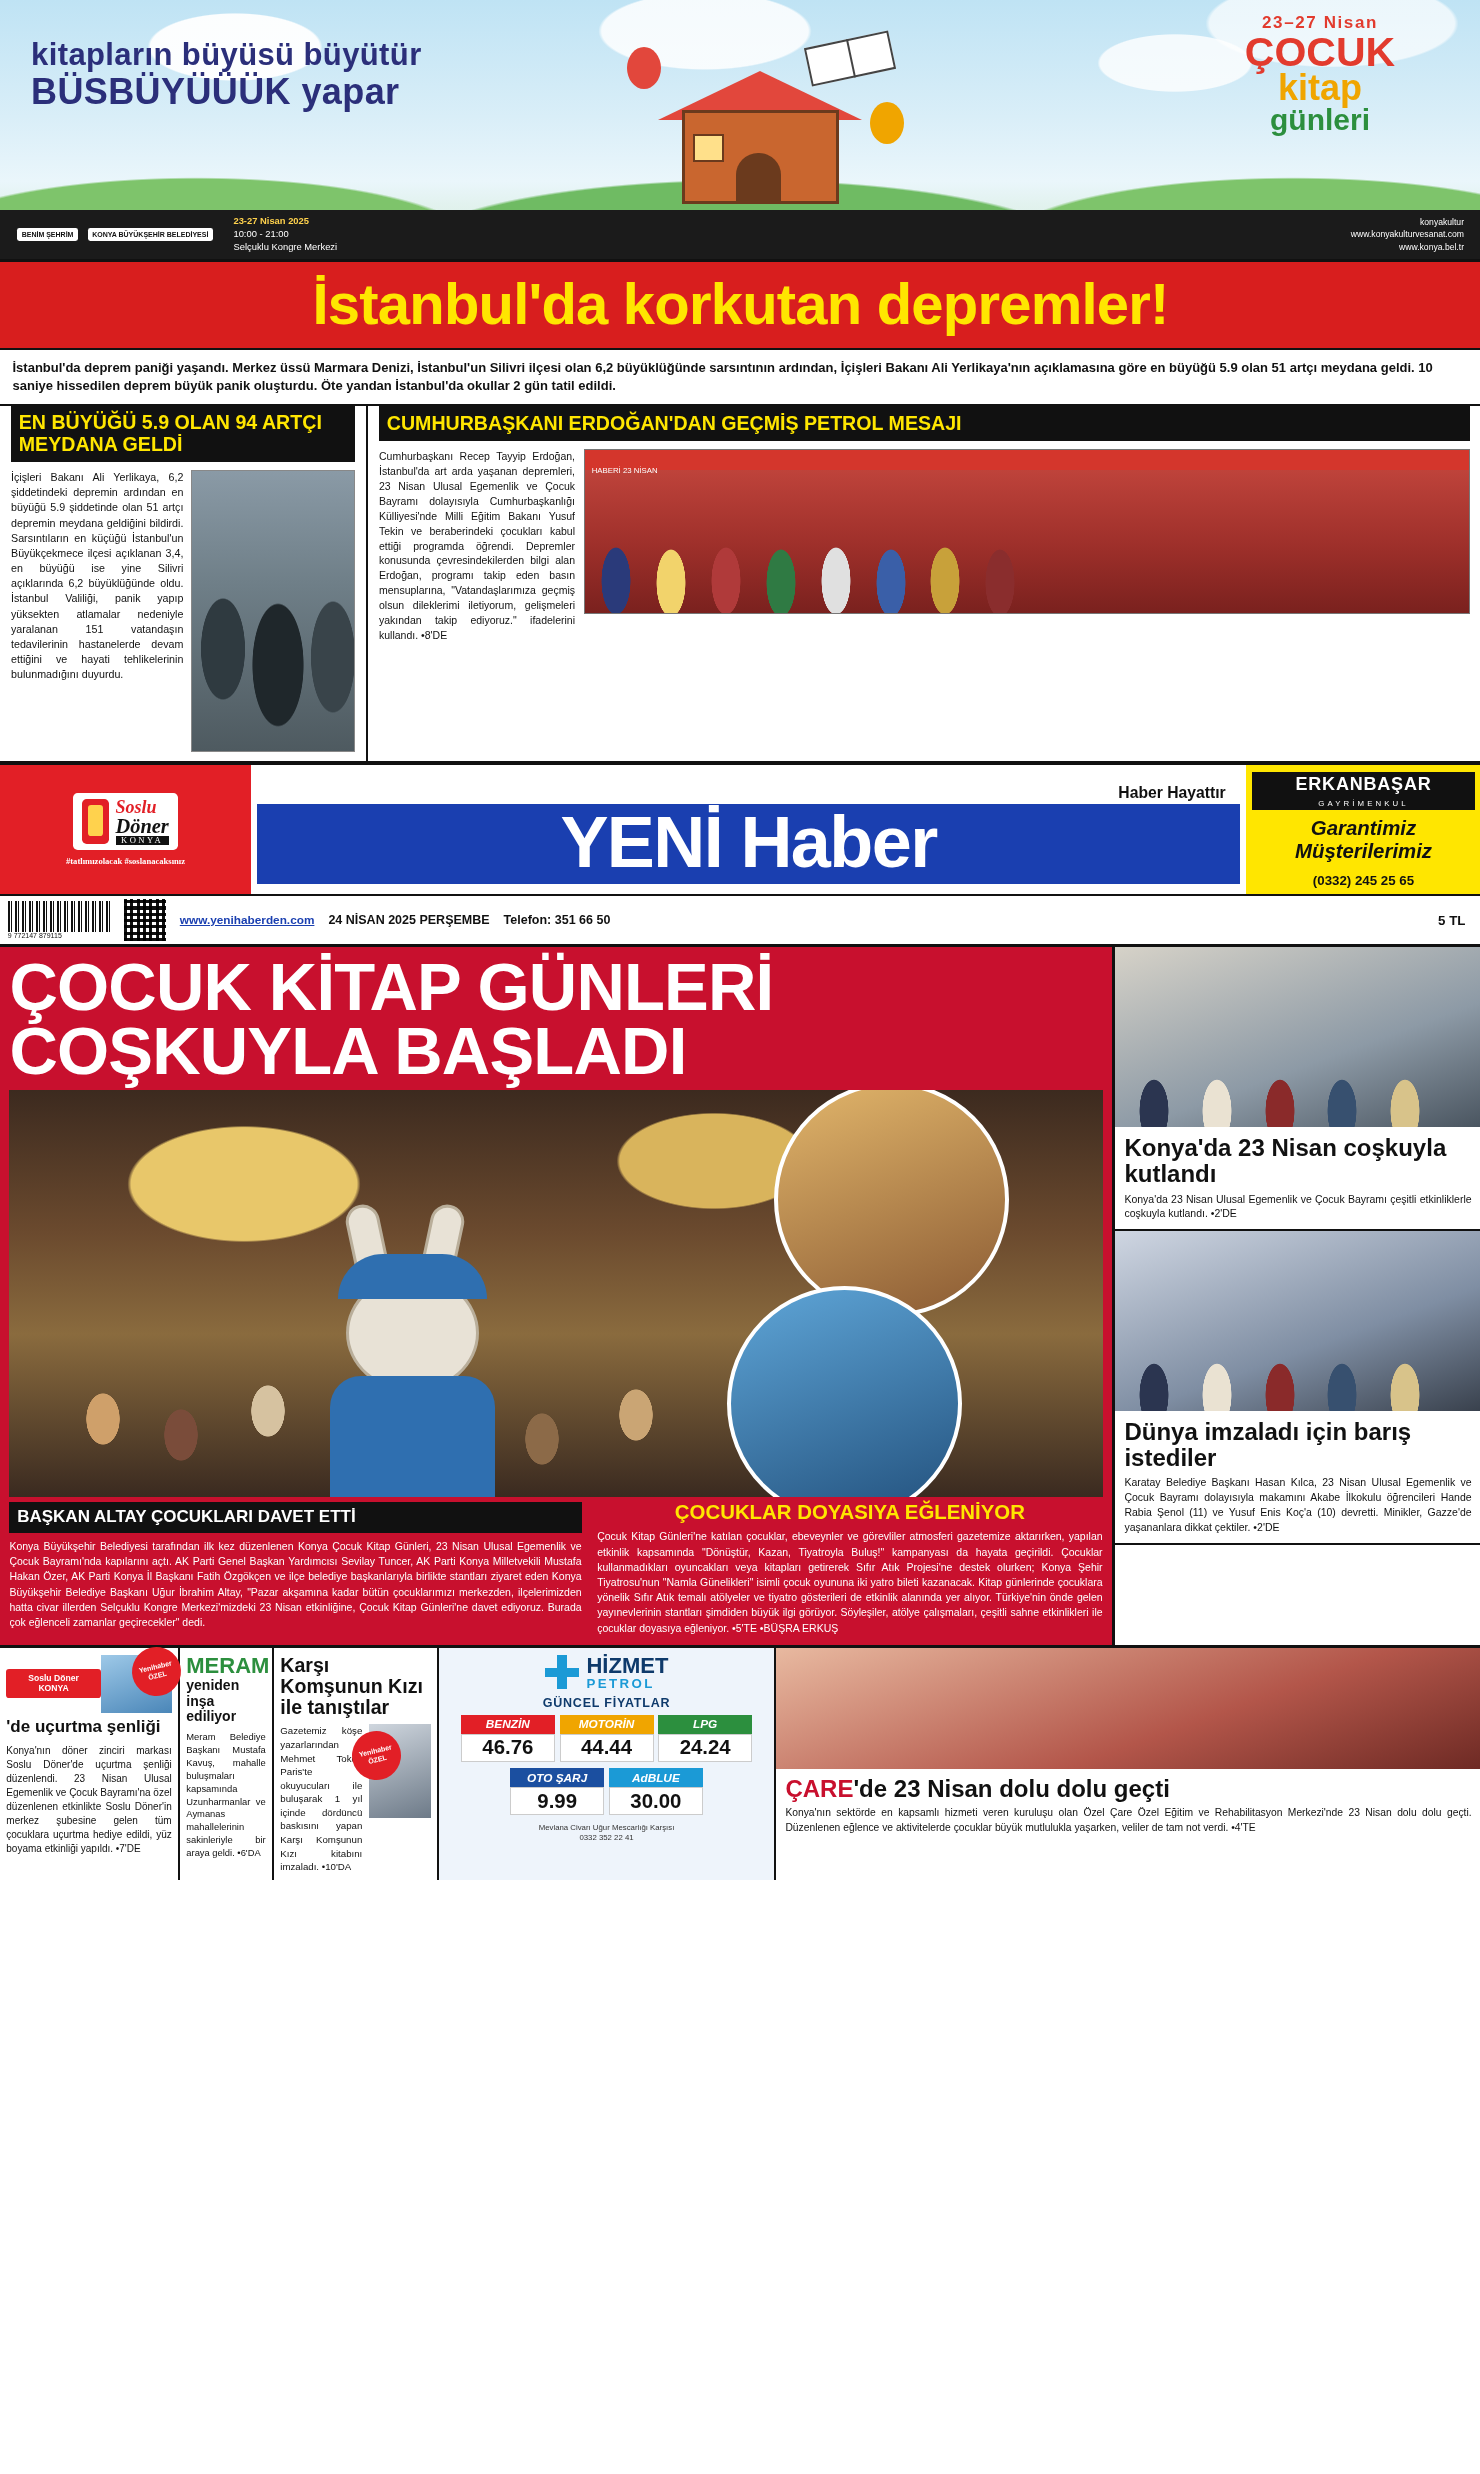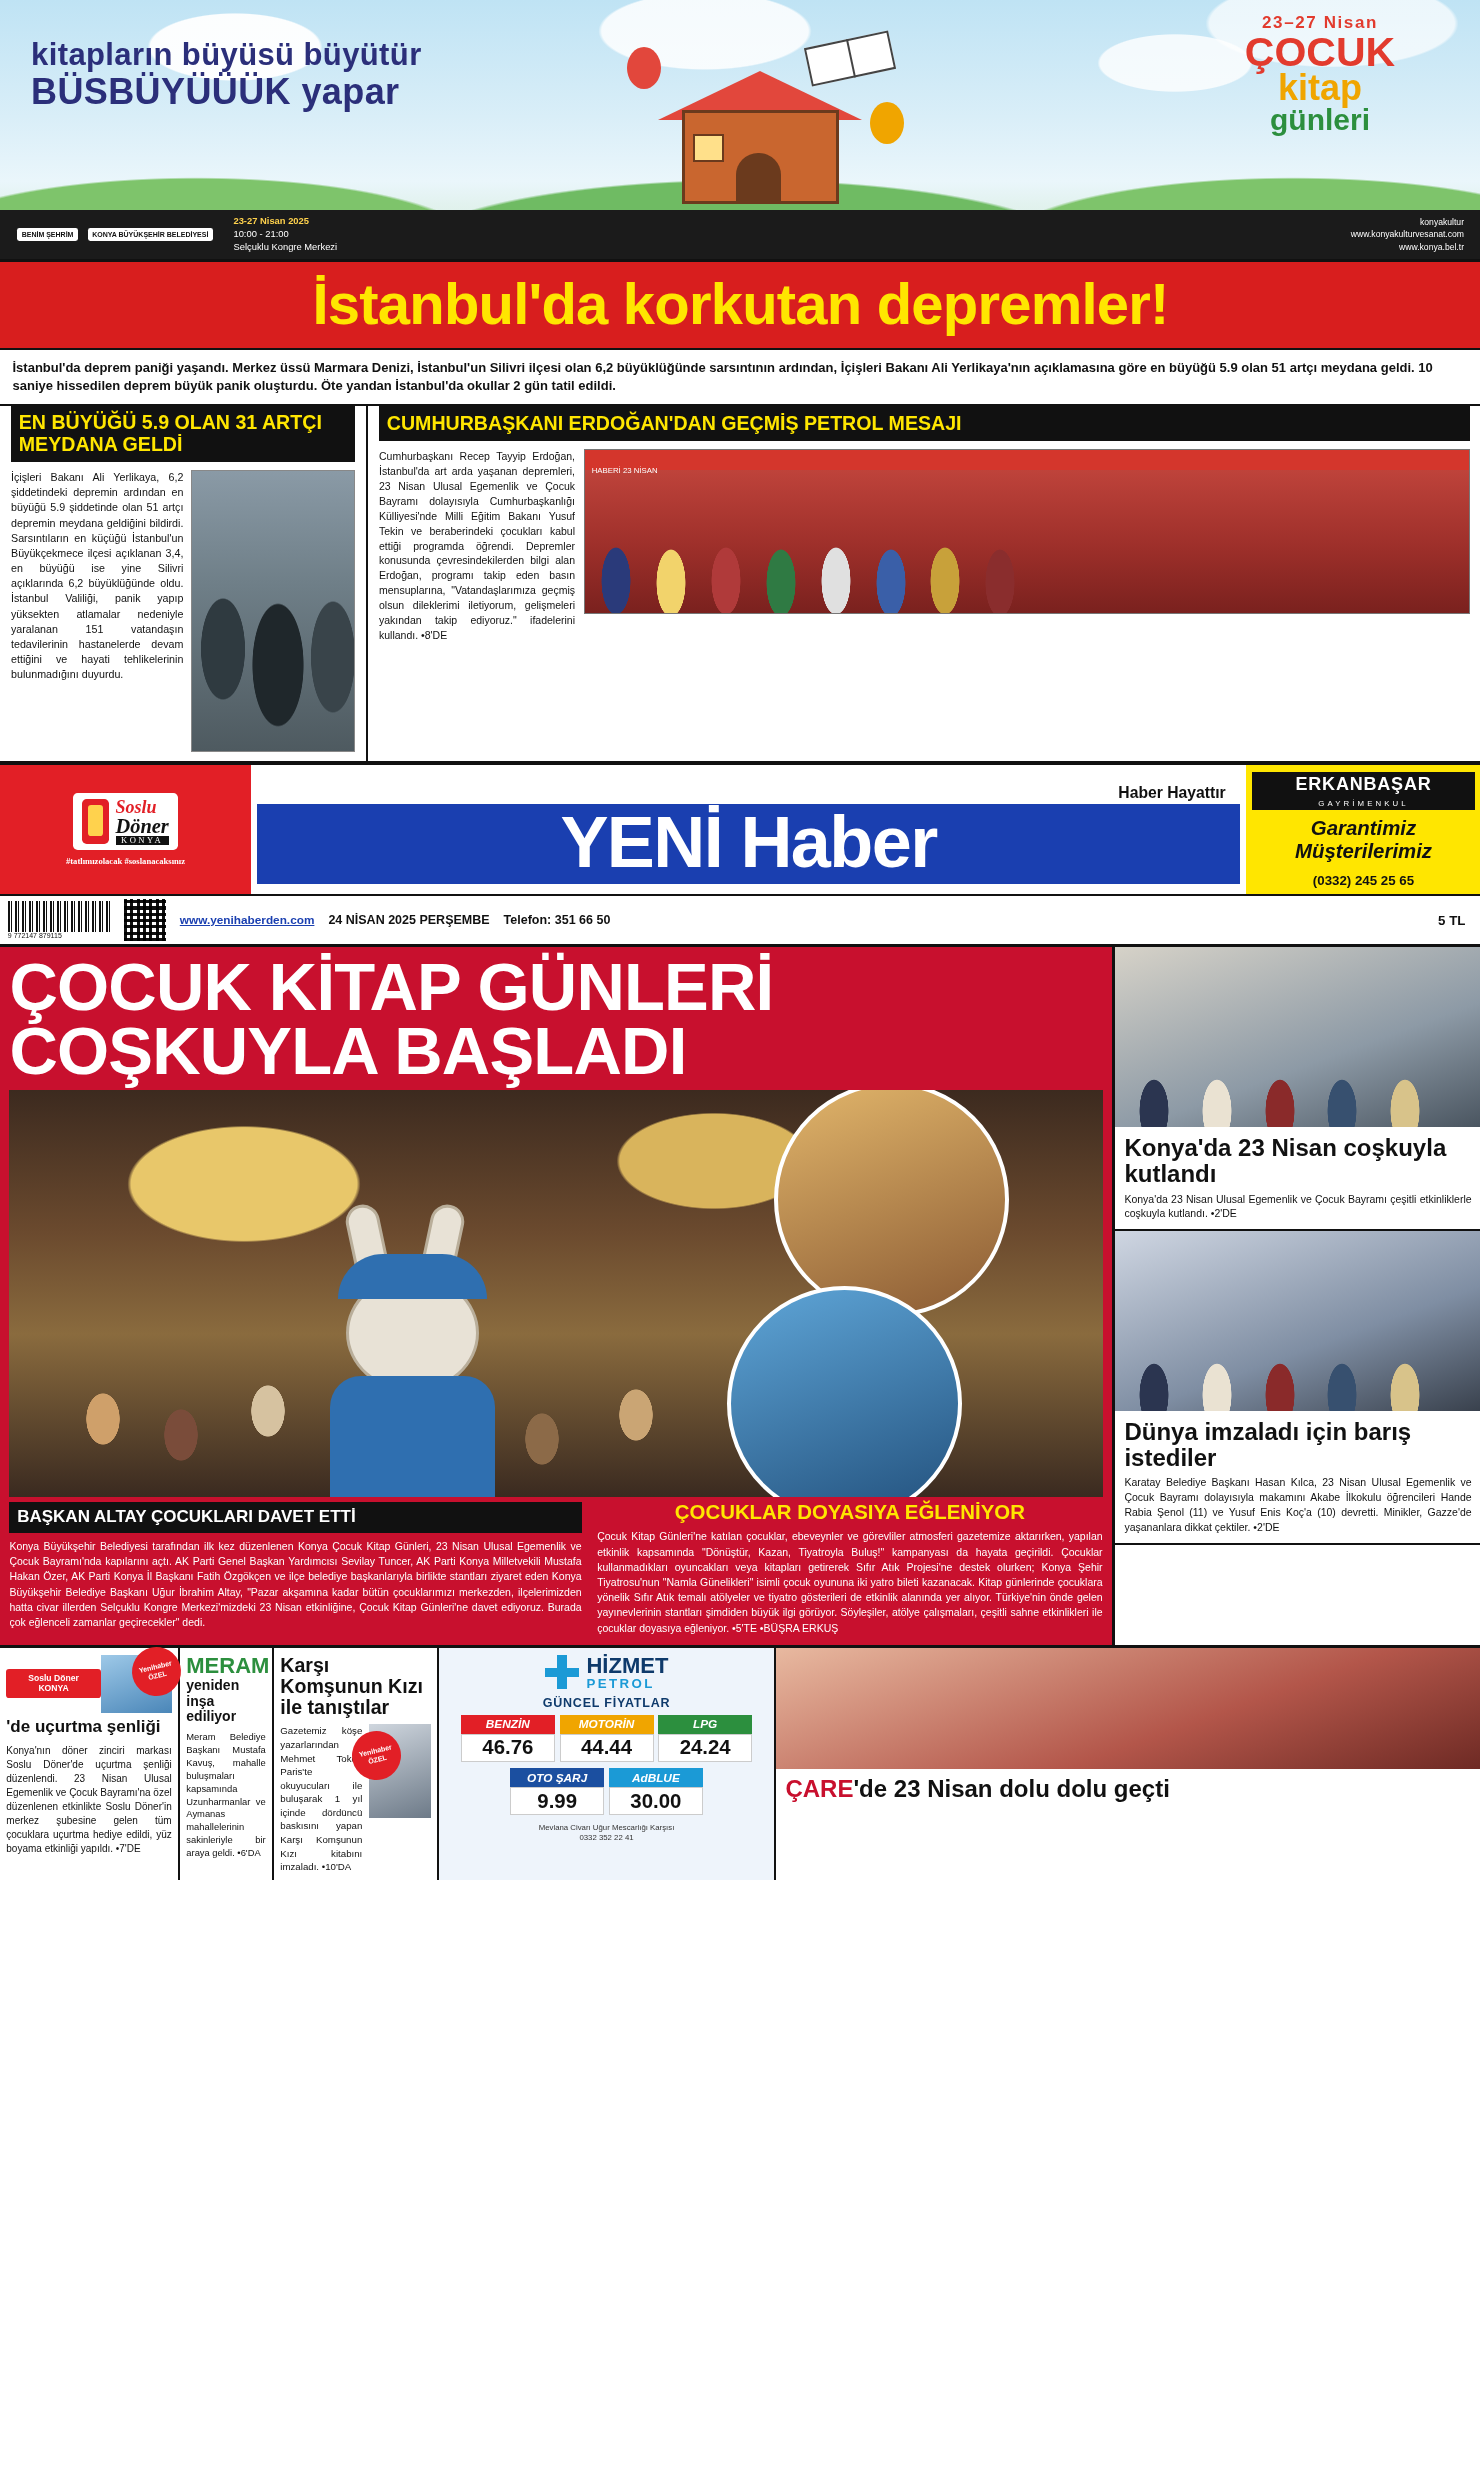--- a/index.html
+++ b/index.html
@@ -315,21 +315,21 @@
       </div>
     </div>
   </div>
 
   <div class="eq-wrap">
     <div class="eq-head">İstanbul'da korkutan depremler!</div>
     <div class="eq-summary">İstanbul'da deprem paniği yaşandı. Merkez üssü Marmara Denizi, İstanbul'un Silivri ilçesi olan 6,2 büyüklüğünde sarsıntının ardından, İçişleri Bakanı Ali Yerlikaya'nın açıklamasına göre en büyüğü 5.9 olan 51 artçı meydana geldi. 10 saniye hissedilen deprem büyük panik oluşturdu. Öte yandan İstanbul'da okullar 2 gün tatil edildi.</div>
 
     <div class="eq-cols">
       <div class="eq-left">
-        <h3>EN BÜYÜĞÜ 5.9 OLAN 31 ARTÇI MEYDANA GELDİ</h3>
+        <h3>EN BÜYÜĞÜ 5.9 OLAN 94 ARTÇI MEYDANA GELDİ</h3>
         <div class="body">
           <p>İçişleri Bakanı Ali Yerlikaya, 6,2 şiddetindeki depremin ardından en büyüğü 5.9 şiddetinde olan 51 artçı depremin meydana geldiğini bildirdi. Sarsıntıların en küçüğü İstanbul'un Büyükçekmece ilçesi açıklanan 3,4, en büyüğü ise yine Silivri açıklarında 6,2 büyüklüğünde oldu. İstanbul Valiliği, panik yapıp yüksekten atlamalar nedeniyle yaralanan 151 vatandaşın tedavilerinin hastanelerde devam ettiğini ve hayati tehlikelerinin bulunmadığını duyurdu.</p>
           <div class="eq-photo">
             <div class="silh"></div>
           </div>
         </div>
       </div>
 
       <div class="eq-right">
         <h3>CUMHURBAŞKANI ERDOĞAN'DAN GEÇMİŞ PETROL MESAJI</h3>
@@ -511,17 +511,18 @@
         <div>Mevlana Civarı Uğur Mescarlığı Karşısı</div>
         <div>0332 352 22 41</div>
       </div>
     </div>
 
     <div class="b-col b5">
       <div class="ph sp3">
         <div class="figs"></div>
       </div>
       <h3><span class="red">ÇARE</span><span>'de 23 Nisan dolu dolu geçti</span></h3>
+      <p>Konya'nın sektörde en kapsamlı hizmeti veren kuruluşu olan Özel Çare Özel Eğitim ve Rehabilitasyon Merkezi'nde 23 Nisan dolu dolu geçti. Düzenlenen eğlence ve aktivitelerde çocuklar büyük mutlulukla yaşarken, veliler de tam not verdi. •4'TE</p>
     </div>
   </div>
 
 </div>
 
 
 </body></html>

